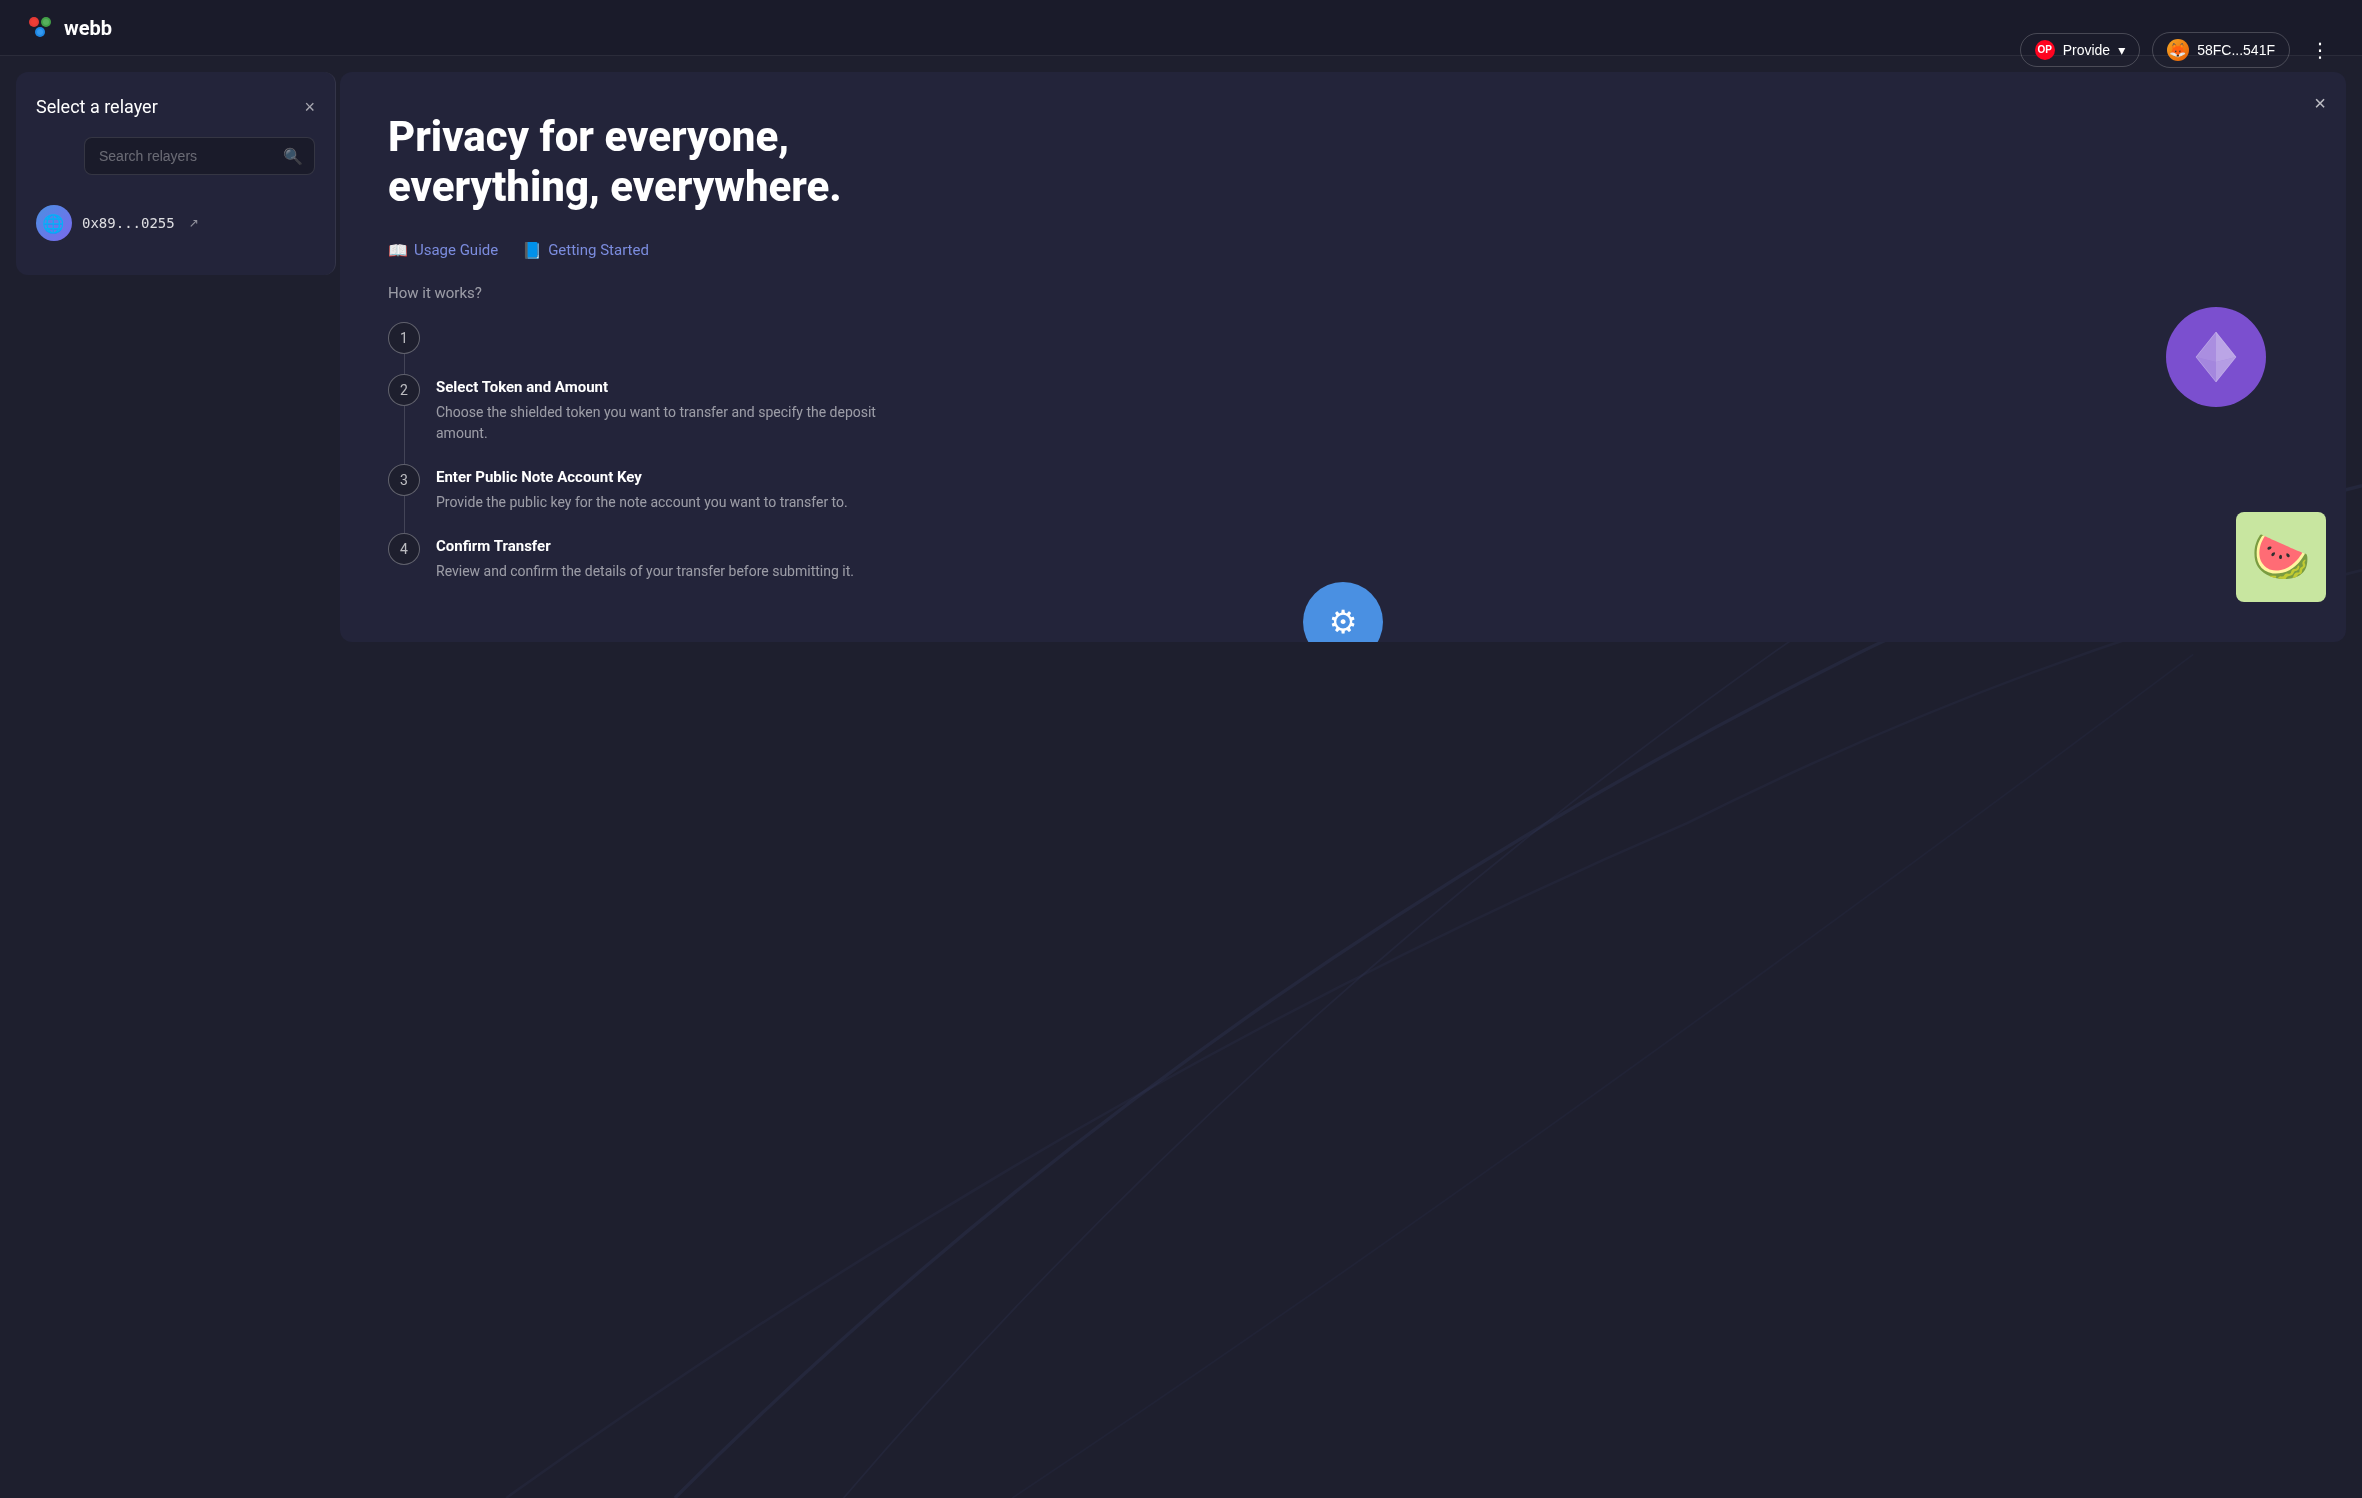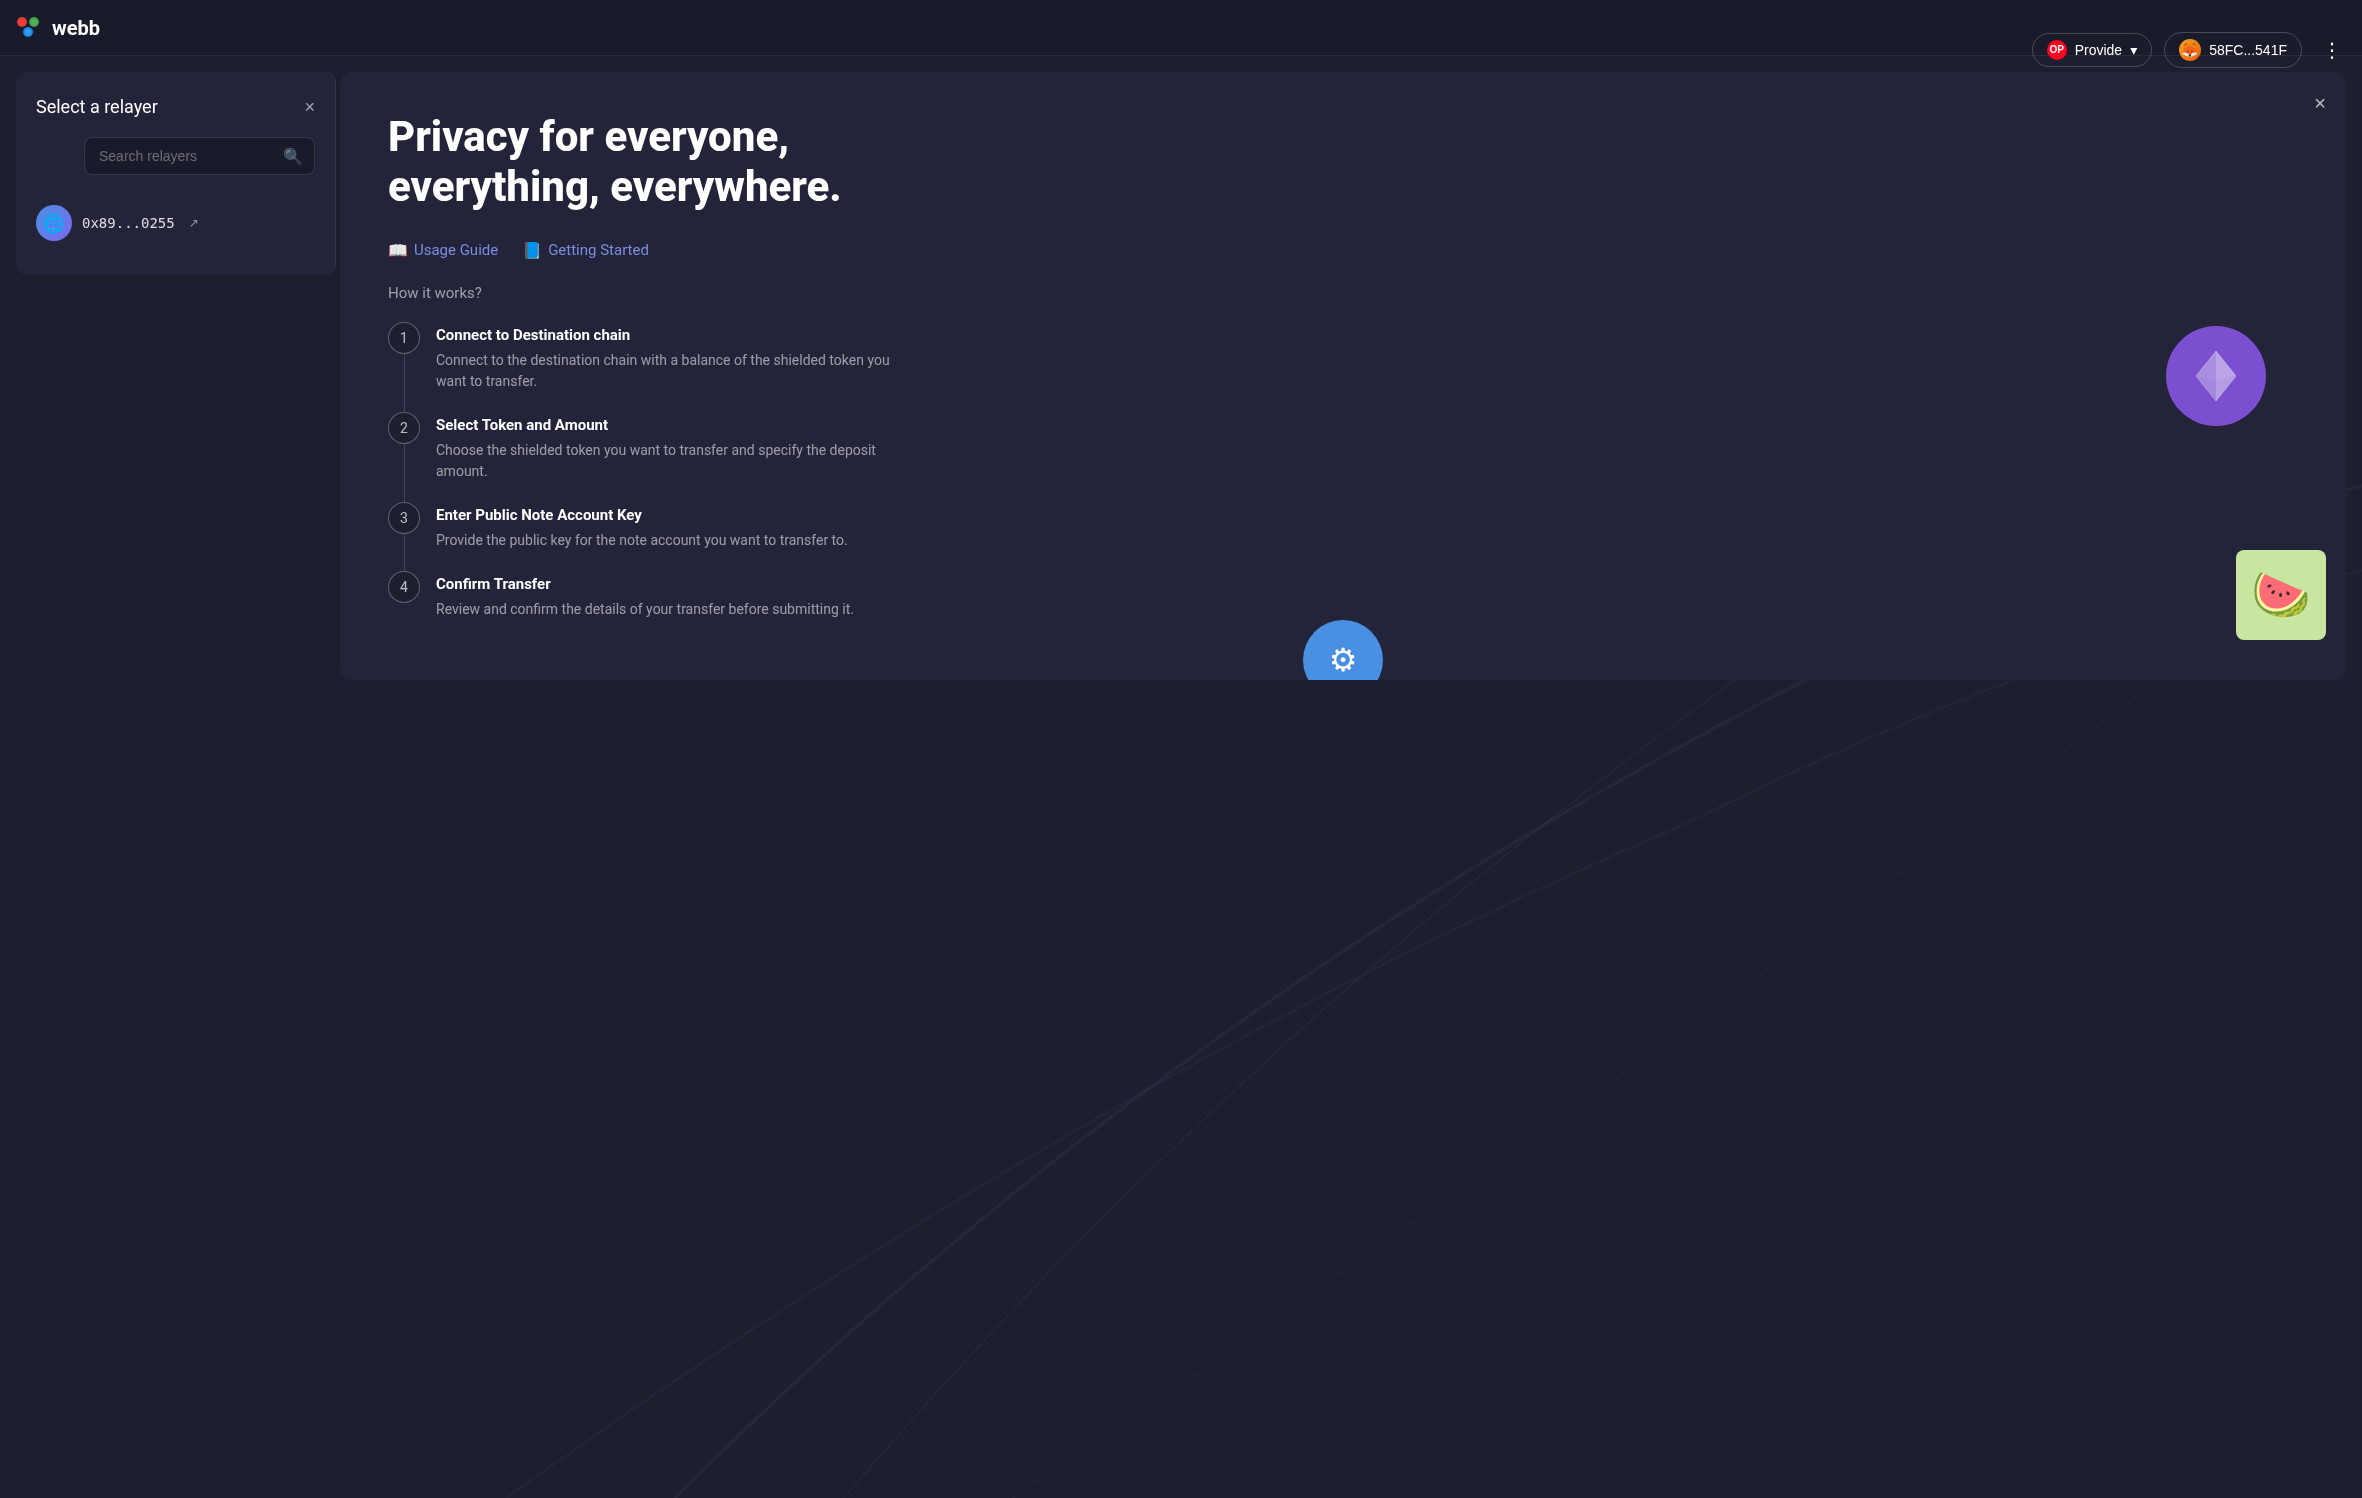--- a/index.html
+++ b/index.html
@@ -10,21 +10,21 @@
       color: #ffffff;
       min-height: 100vh;
       overflow: hidden;
     }
 
     
     .header {
       display: flex;
       align-items: center;
       justify-content: space-between;
-      padding: 12px 12px;
+      padding: 12px 24px;
       border-bottom: 1px solid rgba(255,255,255,0.08);
       background: #1a1b2a;
       height: 56px;
     }
 
     .logo-area {
       display: flex;
       align-items: center;
       gap: 8px;
     }
@@ -476,24 +476,20 @@
         <span>Getting Started</span>
       </a>
     </div>
 
     <p class="how-it-works">How it works?</p>
 
     <div class="steps-list" id="steps-container">
 
     <div class="step-item">
       <div class="step-number">1</div>
-      <div class="step-content">
-        <div class="step-title">Connect to Destination chain</div>
-        <div class="step-desc">Connect to the destination chain with a balance of the shielded token you want to transfer.</div>
-      </div>
     </div>
         <div class="step-item">
       <div class="step-number">2</div>
       <div class="step-content">
         <div class="step-title">Select Token and Amount</div>
         <div class="step-desc">Choose the shielded token you want to transfer and specify the deposit amount.</div>
       </div>
     </div>
         <div class="step-item">
       <div class="step-number">3</div>

